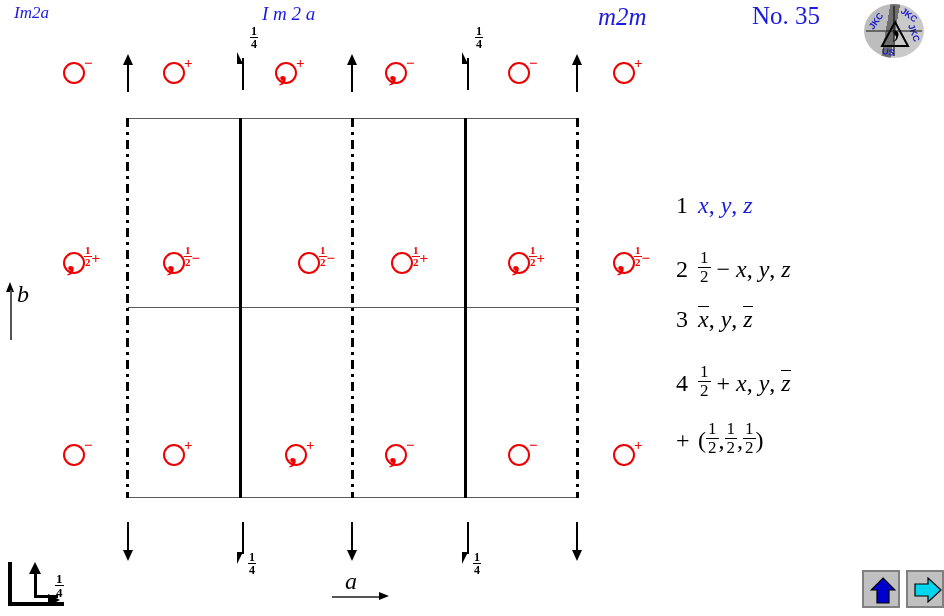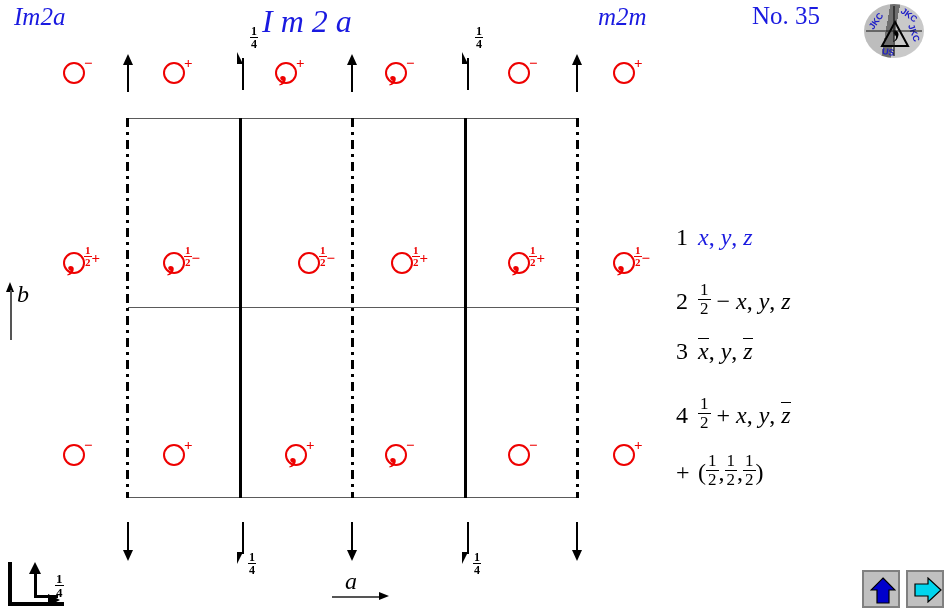--- a/index.html
+++ b/index.html
@@ -4,22 +4,22 @@
 <style>
   html,body{margin:0;padding:0;}
   body{
     width:944px;height:616px;background:#ffffff;overflow:hidden;
     font-family:"Liberation Serif", serif;
     position:relative;
   }
   .abs{position:absolute;}
 
   
-  #hdr-sg-short{left:14px;top:3px;font-size:25px;font-style:italic;color:#1a1ae0;letter-spacing:0px;}
-  #hdr-sg-full{left:262px;top:3px;font-size:32px;font-style:italic;color:#1a1ae0;}
+  #hdr-sg-short{left:14px;top:3px;font-size:17px;font-style:italic;color:#1a1ae0;letter-spacing:0px;}
+  #hdr-sg-full{left:262px;top:3px;font-size:19px;font-style:italic;color:#1a1ae0;}
   #hdr-pointgroup{left:598px;top:3px;font-size:25px;font-style:italic;color:#1a1ae0;}
   #hdr-number{left:752px;top:2px;font-size:25px;color:#1a1ae0;}
 
   
   #logo{left:864px;top:4px;width:64px;height:56px;}
   #logo .disc{
     position:absolute;left:0;top:0;width:60px;height:54px;border-radius:50%;
     background:
       linear-gradient(100deg,#bdbdbd 0%,#bdbdbd 38%,#6e6e6e 38%,#6e6e6e 52%,#c9c9c9 52%,#c9c9c9 100%);
     overflow:hidden;
@@ -79,21 +79,21 @@
 
   .fr{display:inline-block;text-align:center;font-family:"Liberation Serif",serif;font-size:12px;line-height:1.0;color:#000;font-weight:bold;}
   .fr .n{display:block;border-bottom:1.2px solid #000;padding:0 1px;}
   .fr .d{display:block;padding:0 1px;}
 
   
   #ops{position:absolute;left:676px;top:192px;width:260px;
        font-family:"Liberation Serif",serif;font-size:24px;color:#000;}
   #ops .row{display:flex;align-items:baseline;height:57px;}
   #ops .idx{width:22px;flex:0 0 22px;}
-  #ops .expr{font-style:normal;white-space:nowrap;margin-top:32px;}
+  #ops .expr{font-style:normal;white-space:nowrap;}
   .it{font-style:italic;}
   .blue{color:#1a1ae0;}
   .mfrac{display:inline-block;text-align:center;font-size:17px;line-height:1.05;vertical-align:-5px;font-style:normal;}
   .mfrac .n{display:block;border-bottom:1.3px solid currentColor;padding:0 2px;}
   .mfrac .d{display:block;padding:0 2px;}
   .ovl{border-top:1.3px solid #000;padding-top:0px;display:inline-block;line-height:1.0;}
 
   
   #baxis{left:4px;top:282px;}
   #baxis .shaft{position:absolute;left:6px;top:8px;width:1.6px;height:50px;background:#555;}

